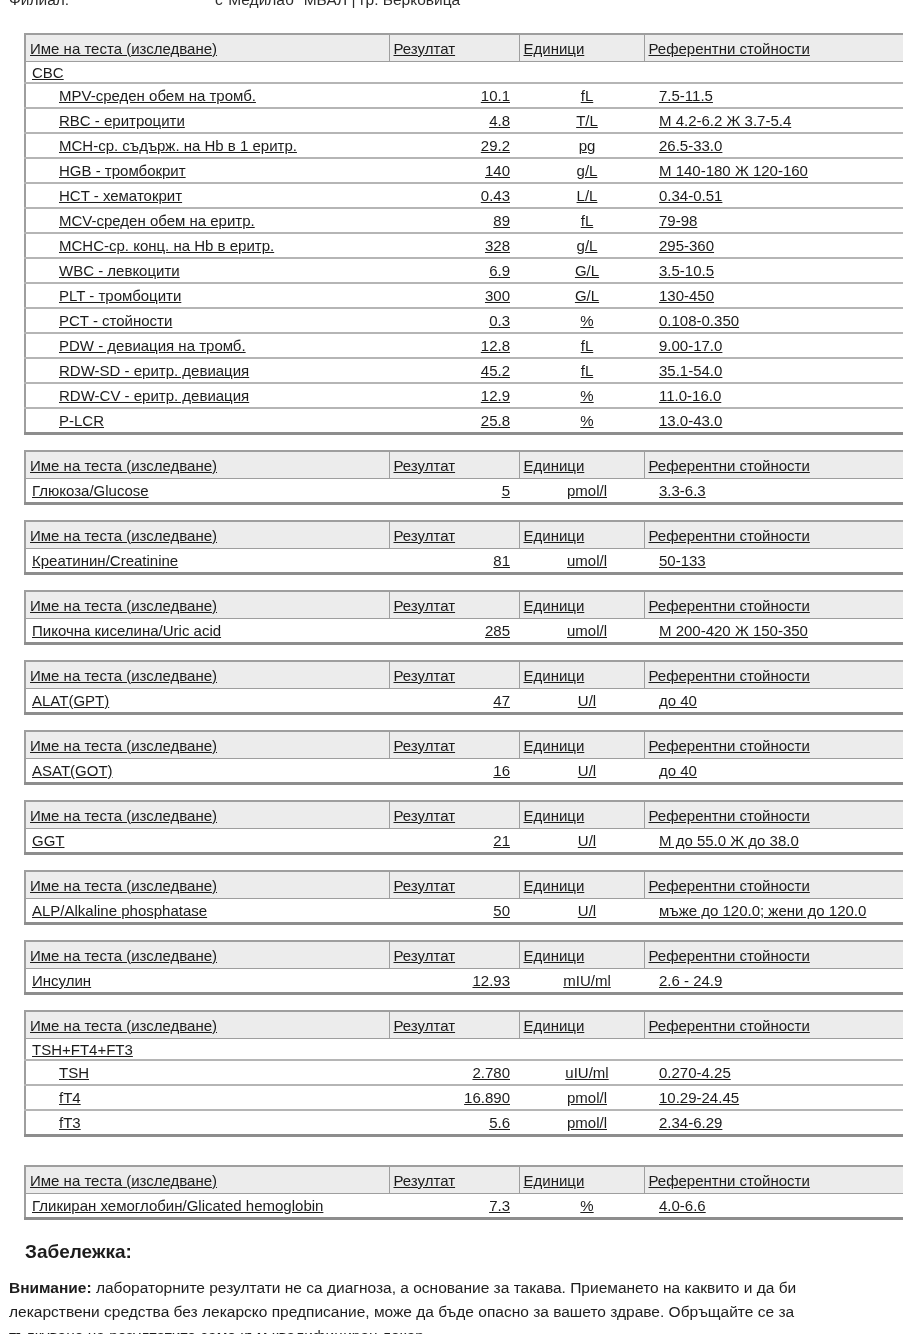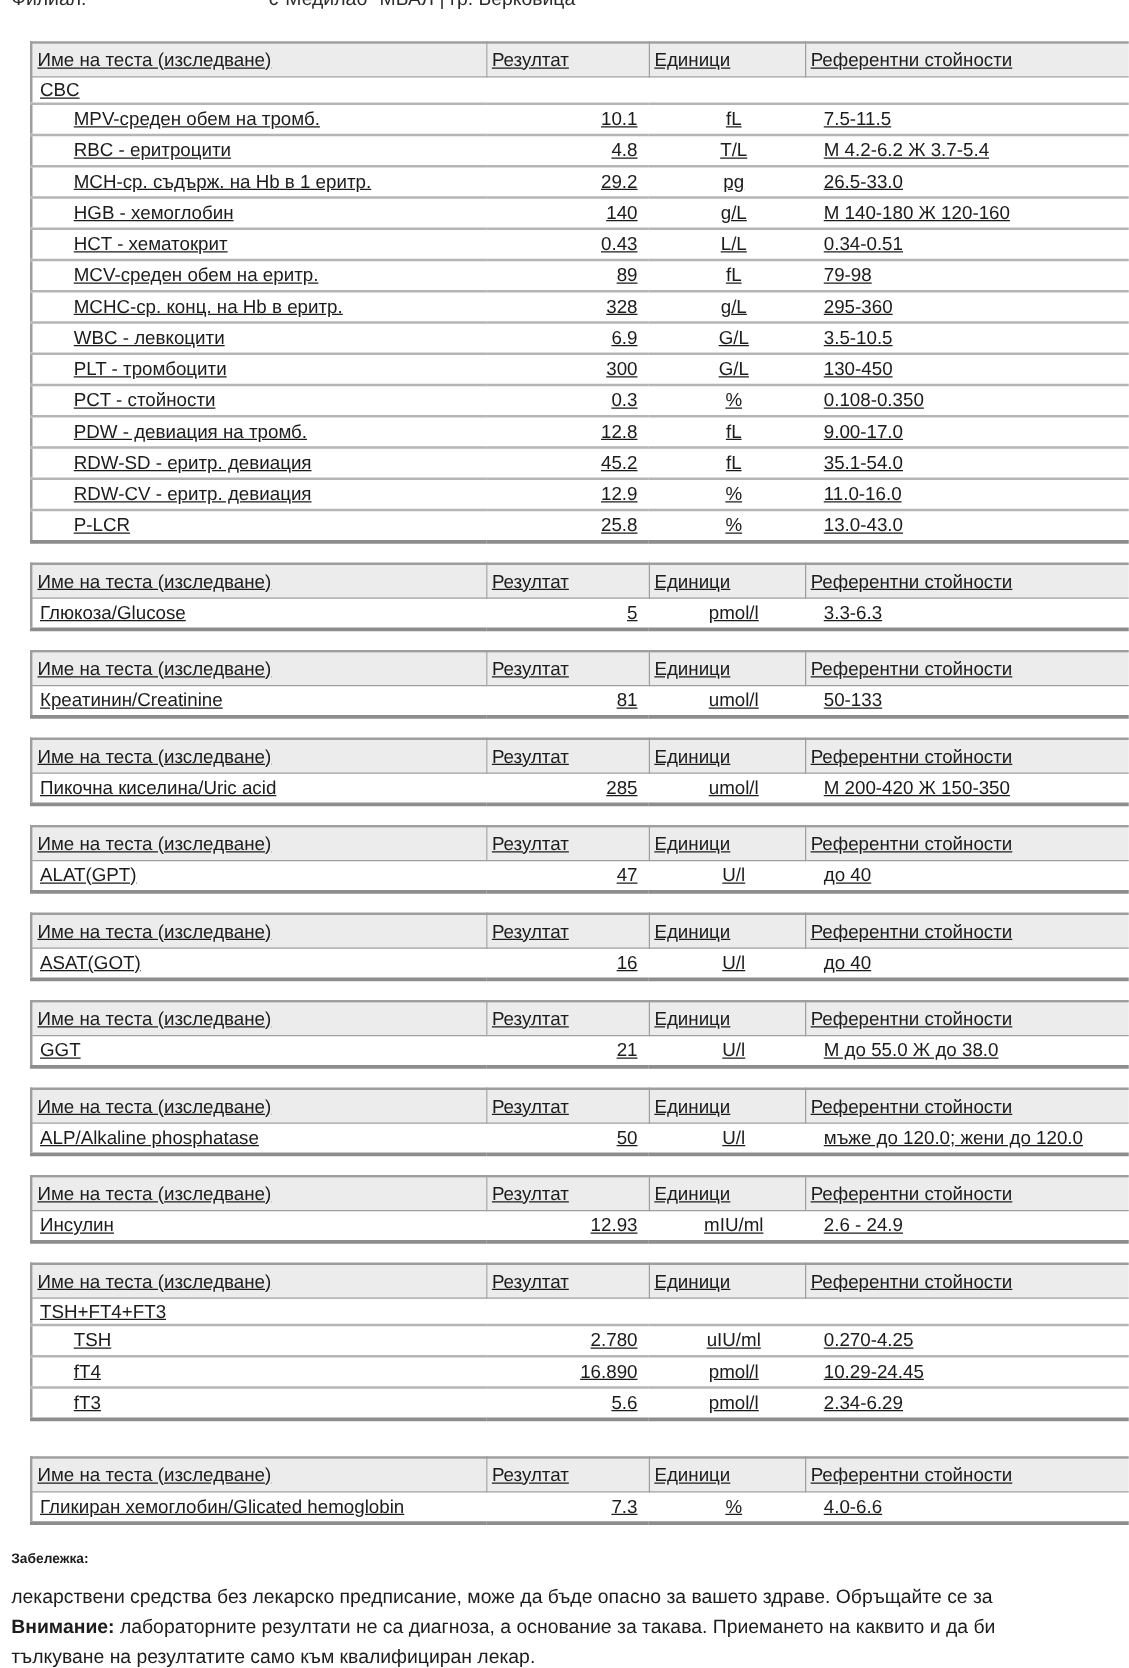--- a/index.html
+++ b/index.html
@@ -51,21 +51,21 @@
     white-space: nowrap; overflow: hidden;
   }
   tbody tr + tr td { border-top: 2px solid #b5b5b5; }
   td.c-res { text-align: right; padding-right: 9px; }
   td.c-units { padding-left: 11px; text-align: center; }
   td.c-ref { padding-left: 15px; }
   td.c-name.indent { padding-left: 33px; }
   tr.group-row td { height: 20px; }
 
   
-  .note-label { font-weight: bold; font-size: 11px; margin: 21px 0 0 9px; }
+  .note-label { font-weight: bold; font-size: 19px; margin: 21px 0 0 25px; }
   .warning { margin: 13px 0 0 9px; font-size: 15.5px; line-height: 24px; color: #1c1c1c; }
   .warning .warn-line { white-space: nowrap; overflow: hidden; }
   .warning b { font-weight: bold; }
 </style>
 </head>
 <body>
 
 <div class="top-strip">
   <span class="branch-label">Филиал:</span>
   <span class="branch-value">с"Медилаб" МБАЛ | гр. Берковица</span>
@@ -107,21 +107,21 @@
   </tr>
 
   <tr class="data-row">
     <td class="c-name indent">MCH-ср. съдърж. на Hb в 1 еритр.</td>
     <td class="c-res">29.2</td>
     <td class="c-units">pg</td>
     <td class="c-ref">26.5-33.0</td>
   </tr>
 
   <tr class="data-row">
-    <td class="c-name indent">HGB - хемоглобин</td>
+    <td class="c-name indent">HGB - тромбокрит</td>
     <td class="c-res">140</td>
     <td class="c-units">g/L</td>
     <td class="c-ref">М 140-180 Ж 120-160</td>
   </tr>
 
   <tr class="data-row">
     <td class="c-name indent">HCT - хематокрит</td>
     <td class="c-res">0.43</td>
     <td class="c-units">L/L</td>
     <td class="c-ref">0.34-0.51</td>
@@ -456,16 +456,16 @@
     <td class="c-res">7.3</td>
     <td class="c-units">%</td>
     <td class="c-ref">4.0-6.6</td>
   </tr>
 </tbody>
   </table>
 </div>
 
 <div class="note-label">Забележка:</div>
 <div class="warning">
+  <div class="warn-line"><b>Внимание:</b> <span>лабораторните резултати не са диагноза, а основание за такава. Приемането на каквито и да би</span></div>
   <div class="warn-line">лекарствени средства без лекарско предписание, може да бъде опасно за вашето здраве. Обръщайте се за</div>
-  <div class="warn-line"><b>Внимание:</b> <span>лабораторните резултати не са диагноза, а основание за такава. Приемането на каквито и да би</span></div>
   <div class="warn-line">тълкуване на резултатите само към квалифициран лекар.</div>
 </div>
 
 </body></html>

